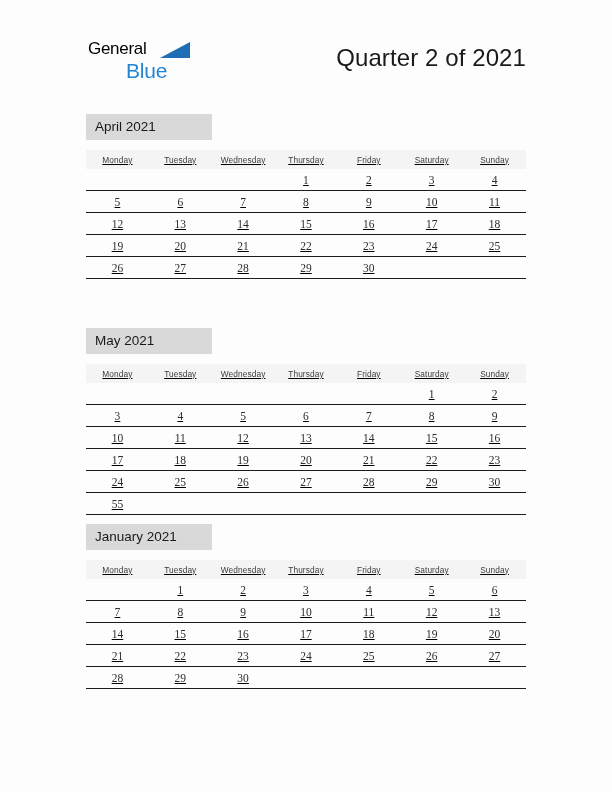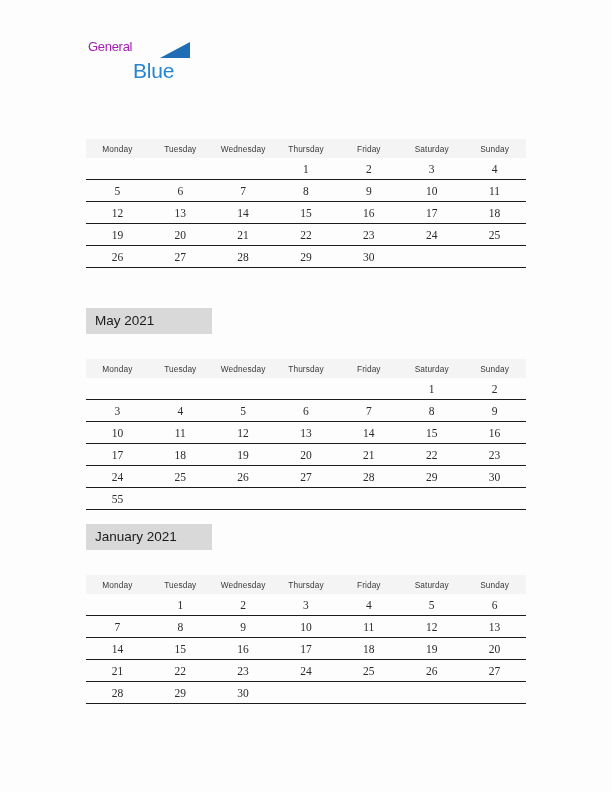--- a/index.html
+++ b/index.html
@@ -35,38 +35,38 @@
     left: 0;
     top: 0;
     width: 210px;
     height: 52px;
   }
   .logo-general {
     position: absolute;
     left: 2px;
     top: 2px;
     font-family: "Liberation Sans", sans-serif;
-    font-size: 13px;
+    font-size: 17px;
     letter-spacing: -0.3px;
-    color: #a21caf;
+    color: #000000;
     line-height: 1;
   }
   .logo-triangle {
     position: absolute;
     left: 74px;
     top: 4px;
     width: 0;
     height: 0;
     border-style: solid;
     border-width: 0 0 16px 30px;
     border-color: transparent transparent #1f6eb5 transparent;
   }
   .logo-blue {
     position: absolute;
-    left: 47px;
+    left: 40px;
     top: 22px;
     font-family: "Liberation Sans", sans-serif;
     font-size: 21px;
     letter-spacing: -0.2px;
     color: #2585d3;
     line-height: 1;
   }
   .quarter-title {
     position: absolute;
     right: 0;
@@ -78,44 +78,45 @@
     white-space: nowrap;
   }
 
   
   .month-block {
     position: absolute;
     left: 86px;
     width: 440px;
   }
   #month-0 { top: 114px; }
-  #month-1 { top: 308px; }
+  #month-1 { top: 328px; }
   #month-2 { top: 524px; }
 
   .month-title-band {
     width: 126px;
     height: 26px;
     background: #d9d9d9;
     display: flex;
     align-items: center;
     padding-left: 9px;
     box-sizing: border-box;
   }
   .month-title-band .month-title {
     font-family: "Liberation Sans", sans-serif;
     font-size: 13.5px;
     color: #1a1a1a;
     line-height: 1;
   }
 
   table.cal {
-    margin-top: 25px;
+    margin-top: 10px;
     width: 440px;
     border-collapse: collapse;
     table-layout: fixed;
+    text-decoration: underline;
   }
   table.cal thead tr {
     background: #f4f4f4;
   }
   table.cal th {
     font-family: "Liberation Sans", sans-serif;
     font-weight: normal;
     font-size: 8.3px;
     color: #3b3b3b;
     text-align: center;
@@ -150,23 +151,27 @@
 <body>
 
 <div class="page">
 
   <div class="header">
     <div class="logo">
       <span class="logo-general">General</span>
       <span class="logo-triangle"></span>
       <span class="logo-blue">Blue</span>
     </div>
+    <div class="quarter-title">Quarter 2 of 2021</div>
   </div>
 
   <div class="month-block" id="month-0">
+    <div class="month-title-band">
+      <span class="month-title">April 2021</span>
+    </div>
     <table class="cal">
       <thead>
         <tr>
           <th>Monday</th>
           <th>Tuesday</th>
           <th>Wednesday</th>
           <th>Thursday</th>
           <th>Friday</th>
           <th>Saturday</th>
           <th>Sunday</th>

